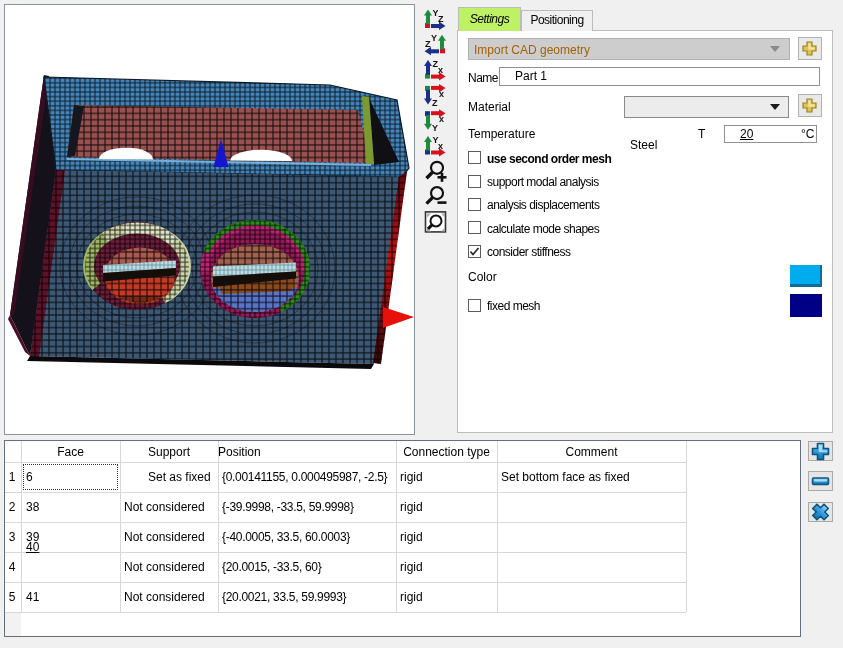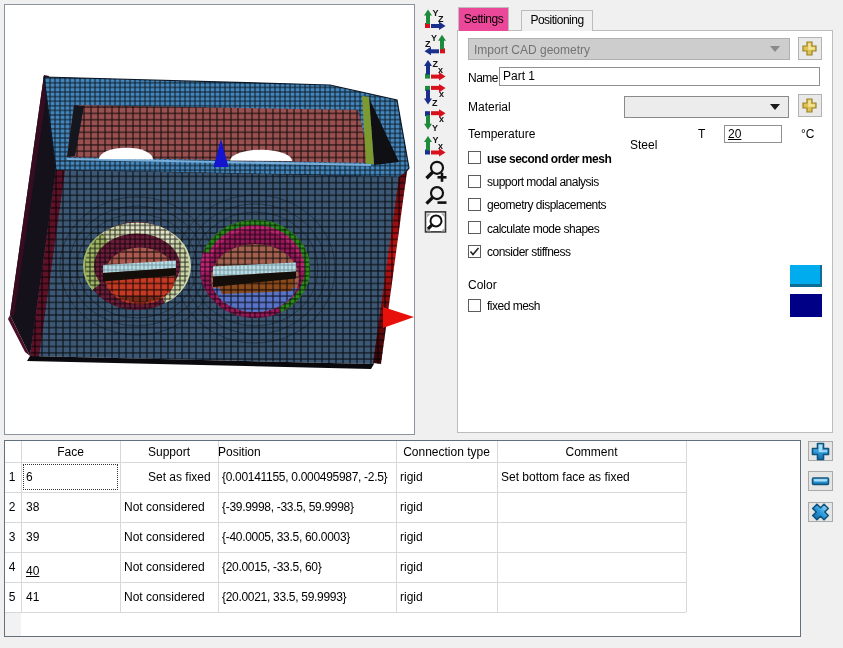--- a/index.html
+++ b/index.html
@@ -1,24 +1,24 @@
 <!DOCTYPE html>
 <html><head>
 <meta charset="utf-8">
 <style>
 * { margin:0; padding:0; box-sizing:border-box; }
 html,body { width:843px; height:648px; background:#f0f0f0; font-family:"Liberation Sans", sans-serif; font-size:12px; color:#000; overflow:hidden; }
 .abs { position:absolute; }
 #viewport { left:4px; top:4px; width:411px; height:431px; background:#fff; border:1px solid #8b939e; }
 #settingsFrame { left:457px; top:30px; width:376px; height:403px; background:#fff; border:1px solid #bcbcbc; }
 .tab { position:absolute; text-align:center; }
-#tabActive { left:458px; top:7px; width:51px; height:24px; background:#ec4899; border:1px solid #bcbcbc; border-bottom:none; line-height:22px; z-index:3; letter-spacing:-0.5px; }
+#tabActive { left:458px; top:7px; width:63px; height:24px; background:#bef264; border:1px solid #bcbcbc; border-bottom:none; line-height:22px; z-index:3; letter-spacing:-0.5px;font-style:italic; }
 #tabInactive { left:521px; top:10px; width:72px; height:21px; background:#f0f0f0; border:1px solid #bcbcbc; border-bottom:none; line-height:19px; z-index:2; letter-spacing:-0.5px; }
 .lbl { position:absolute; white-space:nowrap; }
-.field { position:absolute; background:#fff; border:1px solid #909090; padding-left:3px; }
+.field { position:absolute; background:#fff; border:1px solid #909090; padding-left:15px; }
 .combo { position:absolute; border:1px solid #919191; }
 .plusbtn { position:absolute; width:24px; height:23px; background:#e9e9e9; border:1px solid #b2b2b2; }
 .cb { position:absolute; width:13px; height:13px; background:#fff; border:1px solid #5c5c5c; }
 .swatch { position:absolute; width:32px; height:22px; }
 #tablePanel { left:4px; top:440px; width:797px; height:197px; background:#fff; border:1px solid #62707e; }
 .gridline { position:absolute; background:#d8d8d8; }
 .tbtn { position:absolute; left:808px; width:25px; height:20px; background:#e5e5e5; border:1px solid #a9a9a9; }
 </style>
 </head>
 <body>
@@ -199,21 +199,21 @@
 <circle cx="12" cy="10.5" r="5.5" fill="#fff" stroke="#111" stroke-width="2"></circle>
 <line x1="8" y1="14.5" x2="4" y2="18.5" stroke="#111" stroke-width="3"></line>
 </g>
 </svg>
 
 <div id="settingsFrame" class="abs"></div>
 <div id="tabInactive" class="tab">Positioning</div>
 <div id="tabActive" class="tab">Settings</div>
 
 <div class="combo" style="left:468px;top:38px;width:322px;height:22px;background:#cdcdcd;border-color:#b0b0b0;"></div>
-<div class="lbl" style="left:474px;top:43px;color:#737373;">Import CAD geometry</div>
+<div class="lbl" style="left:474px;top:43px;color:#a16207;">Import CAD geometry</div>
 <svg class="abs" style="left:769px;top:45px;" width="12" height="8">
     <polygon points="1,1 11,1 6,7" fill="#8a8a8a"></polygon>
   </svg>
 <div class="plusbtn" style="left:798px;top:37px;"></div>
 <svg class="abs" style="left:802px;top:41px;" width="15" height="15">
     <path d="M5,1 h5 v4 h4 v5 h-4 v4 h-5 v-4 h-4 v-5 h4 Z" fill="#dfc253" stroke="#9a8325" stroke-width="1.2"></path>
     <path d="M6.2,2.2 h2.6 v4 h4 v2.6 h-6.6 Z" fill="#f2e39a"></path>
   </svg>
 
 <div class="lbl" style="left:468px;top:71px;letter-spacing:-0.5px;">Name</div>
@@ -226,38 +226,38 @@
     <polygon points="1,1 11,1 6,7" fill="#1a1a1a"></polygon>
   </svg>
 <div class="plusbtn" style="left:798px;top:94px;"></div>
 <svg class="abs" style="left:802px;top:98px;" width="15" height="15">
     <path d="M5,1 h5 v4 h4 v5 h-4 v4 h-5 v-4 h-4 v-5 h4 Z" fill="#dfc253" stroke="#9a8325" stroke-width="1.2"></path>
     <path d="M6.2,2.2 h2.6 v4 h4 v2.6 h-6.6 Z" fill="#f2e39a"></path>
   </svg>
 
 <div class="lbl" style="left:468px;top:127px;">Temperature</div>
 <div class="lbl" style="left:698px;top:127px;">T</div>
-<div class="field" style="left:724px;top:125px;width:58px;height:18px;line-height:16px;text-decoration:underline;">20</div>
+<div class="field" style="left:724px;top:125px;width:93px;height:18px;line-height:16px;text-decoration:underline;">20</div>
 <div class="lbl" style="left:801px;top:127px;">°C</div>
 
 <div class="cb" style="left:468px;top:151px;"></div>
 <div class="lbl" style="left:487px;top:152px;letter-spacing:-0.5px;font-weight:bold;">use second order mesh</div>
 <div class="cb" style="left:468px;top:175px;"></div>
 <div class="lbl" style="left:487px;top:175px;letter-spacing:-0.5px;">support modal analysis</div>
 <div class="cb" style="left:468px;top:198px;"></div>
-<div class="lbl" style="left:487px;top:198px;letter-spacing:-0.5px;">geometry displacements</div>
+<div class="lbl" style="left:487px;top:198px;letter-spacing:-0.5px;">analysis displacements</div>
 <div class="cb" style="left:468px;top:221px;"></div>
 <div class="lbl" style="left:487px;top:222px;letter-spacing:-0.5px;">calculate mode shapes</div>
 <div class="cb" style="left:468px;top:245px;"></div>
 <svg class="abs" style="left:468px;top:245px;" width="13" height="13">
     <path d="M2.5,6.5 L5,9.5 L10.5,3" stroke="#222" stroke-width="1.6" fill="none"></path>
   </svg>
 <div class="lbl" style="left:487px;top:245px;letter-spacing:-0.5px;">consider stiffness</div>
 
-<div class="lbl" style="left:468px;top:270px;margin-top:8px;">Color</div>
+<div class="lbl" style="left:468px;top:270px;">Color</div>
 <div class="swatch" style="left:790px;top:265px;background:#00abee;border-right:2px solid #0f6e96;border-bottom:3px solid #0f6e96;"></div>
 
 <div class="cb" style="left:468px;top:299px;"></div>
 <div class="lbl" style="left:487px;top:299px;letter-spacing:-0.5px;">fixed mesh</div>
 <div class="swatch" style="left:790px;top:294px;width:32px;height:23px;background:#000086;"></div>
 
 <div id="tablePanel" class="abs"></div>
 <div class="abs" style="left:5px;top:612px;width:16px;height:24px;background:#f2f2f2;"></div>
 
 <div class="gridline" style="left:21px;top:441px;width:1px;height:171px;"></div>
@@ -297,21 +297,21 @@
 <div class="lbl" style="left:26px;top:500px;">38</div>
 <div class="lbl" style="left:124px;top:500px;">Not considered</div>
 <div class="lbl" style="left:222px;top:500px;letter-spacing:-0.3px;">{-39.9998, -33.5, 59.9998}</div>
 <div class="lbl" style="left:400px;top:500px;">rigid</div>
 
 <div class="lbl" style="left:26px;top:530px;">39</div>
 <div class="lbl" style="left:124px;top:530px;">Not considered</div>
 <div class="lbl" style="left:222px;top:530px;letter-spacing:-0.3px;">{-40.0005, 33.5, 60.0003}</div>
 <div class="lbl" style="left:400px;top:530px;">rigid</div>
 
-<div class="lbl" style="left:26px;top:564px;text-decoration:underline;">40</div>
+<div class="lbl" style="left:26px;top:540px;text-decoration:underline;">40</div>
 <div class="lbl" style="left:124px;top:560px;">Not considered</div>
 <div class="lbl" style="left:222px;top:560px;letter-spacing:-0.3px;">{20.0015, -33.5, 60}</div>
 <div class="lbl" style="left:400px;top:560px;">rigid</div>
 
 <div class="lbl" style="left:26px;top:590px;">41</div>
 <div class="lbl" style="left:124px;top:590px;">Not considered</div>
 <div class="lbl" style="left:222px;top:590px;letter-spacing:-0.3px;">{20.0021, 33.5, 59.9993}</div>
 <div class="lbl" style="left:400px;top:590px;">rigid</div>
 
 <div class="tbtn" style="top:441px;"></div>

